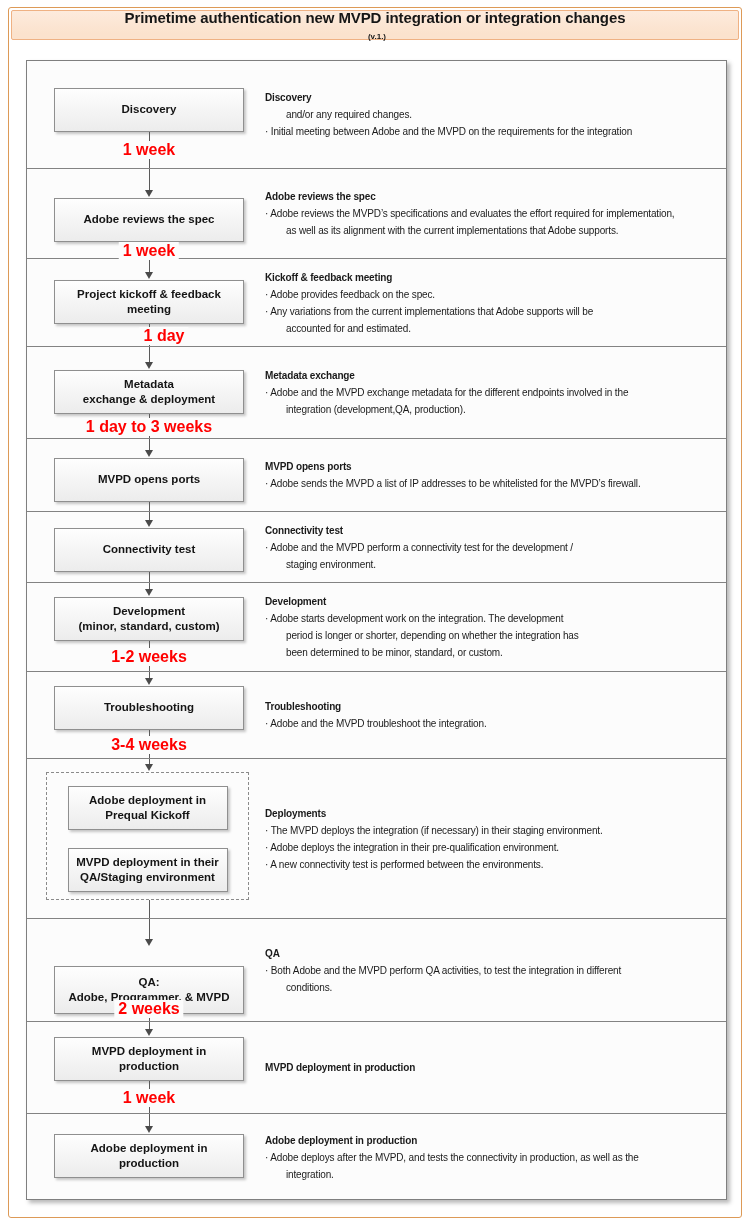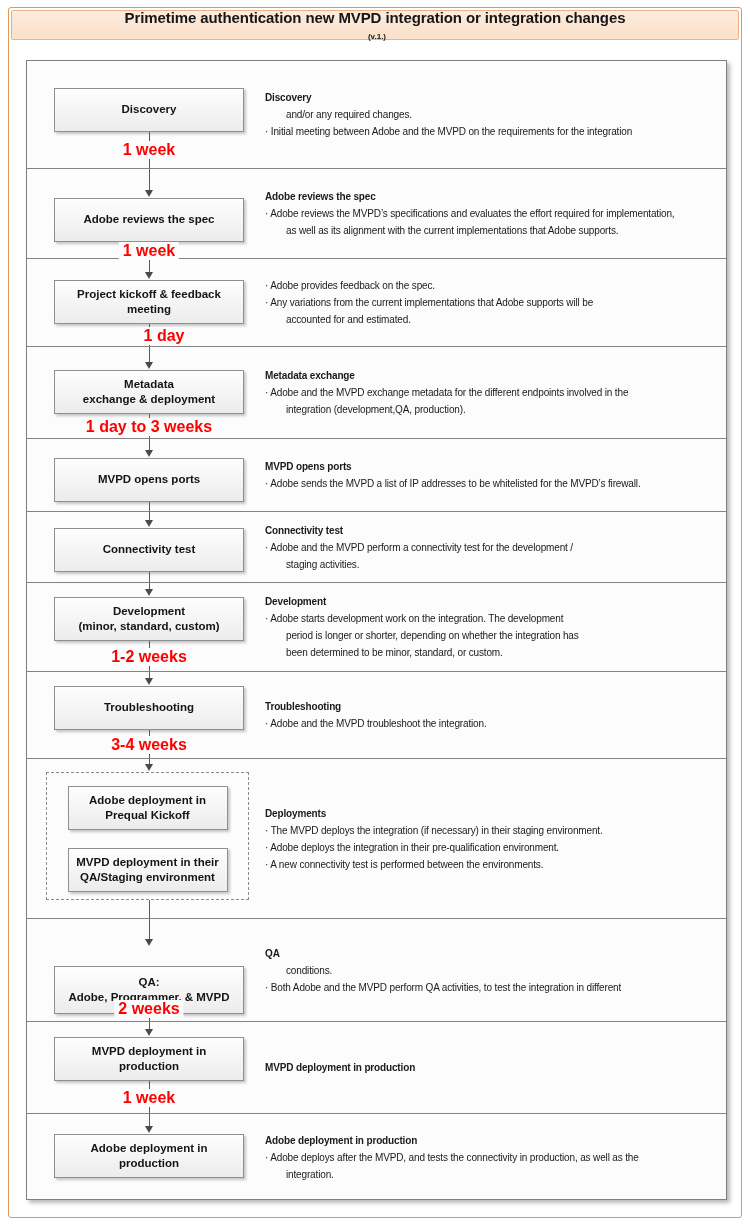--- a/index.html
+++ b/index.html
@@ -176,20 +176,21 @@
     <div class="flow-col">
             <div class="vline" style="left: 122px; top: 0px; height: 15px;"></div>
             <div class="arrowhead" style="left: 118px; top: 13px;"></div>
             <div class="flow-box" style="top: 21px; height: 44px;">
               <div><span>Project kickoff &amp; feedback</span><br><span>meeting</span></div>
             </div>
             <div class="vline" style="left: 122px; top: 65px; height: 23px;"></div>
             <div class="duration" style="left: 137px; top: 76.5px;">1 day</div>
           </div>
     <div class="desc">
+      <div class="desc-title">Kickoff &amp; feedback meeting</div>
       <div class="desc-lines">
               <div class="desc-line">· Adobe provides feedback on the spec.</div>
               <div class="desc-line">· Any variations from the current implementations that Adobe supports will be</div>
               <div class="desc-line indent">accounted for and estimated.</div>
             </div>
     </div>
   </section>
 
   <section class="flow-section" style="height: 92px;">
     <div class="flow-col">
@@ -233,21 +234,21 @@
             <div class="arrowhead" style="left: 118px; top: 8px;"></div>
             <div class="flow-box" style="top: 16px; height: 44px;">
               <div><span>Connectivity test</span></div>
             </div>
             <div class="vline" style="left: 122px; top: 60px; height: 11px;"></div>
           </div>
     <div class="desc">
       <div class="desc-title">Connectivity test</div>
       <div class="desc-lines">
               <div class="desc-line">· Adobe and the MVPD perform a connectivity test for the development /</div>
-              <div class="desc-line indent">staging activities.</div>
+              <div class="desc-line indent">staging environment.</div>
             </div>
     </div>
   </section>
 
   <section class="flow-section" style="height: 89px;">
     <div class="flow-col">
             <div class="vline" style="left: 122px; top: 0px; height: 8px;"></div>
             <div class="arrowhead" style="left: 118px; top: 6px;"></div>
             <div class="flow-box" style="top: 14px; height: 44px;">
               <div><span>Development</span><br><span>(minor, standard, custom)</span></div>
@@ -313,22 +314,22 @@
             <div class="arrowhead" style="left: 118px; top: 20px;"></div>
             <div class="flow-box" style="top: 28px; height: 48px; margin-top: 19px;">
               <div><span>QA:</span><br><span>Adobe, Programmer, &amp; MVPD</span></div>
             </div>
             <div class="vline" style="left: 122px; top: 76px; height: 27px;"></div>
             <div class="duration" style="left: 122px; top: 89.5px;">2 weeks</div>
           </div>
     <div class="desc">
       <div class="desc-title">QA</div>
       <div class="desc-lines">
+              <div class="desc-line">· Both Adobe and the MVPD perform QA activities, to test the integration in different</div>
               <div class="desc-line indent">conditions.</div>
-              <div class="desc-line">· Both Adobe and the MVPD perform QA activities, to test the integration in different</div>
             </div>
     </div>
   </section>
 
   <section class="flow-section" style="height: 92px;">
     <div class="flow-col">
             <div class="vline" style="left: 122px; top: 0px; height: 9px;"></div>
             <div class="arrowhead" style="left: 118px; top: 7px;"></div>
             <div class="flow-box" style="top: 15px; height: 44px;">
               <div><span>MVPD deployment in production</span></div>

